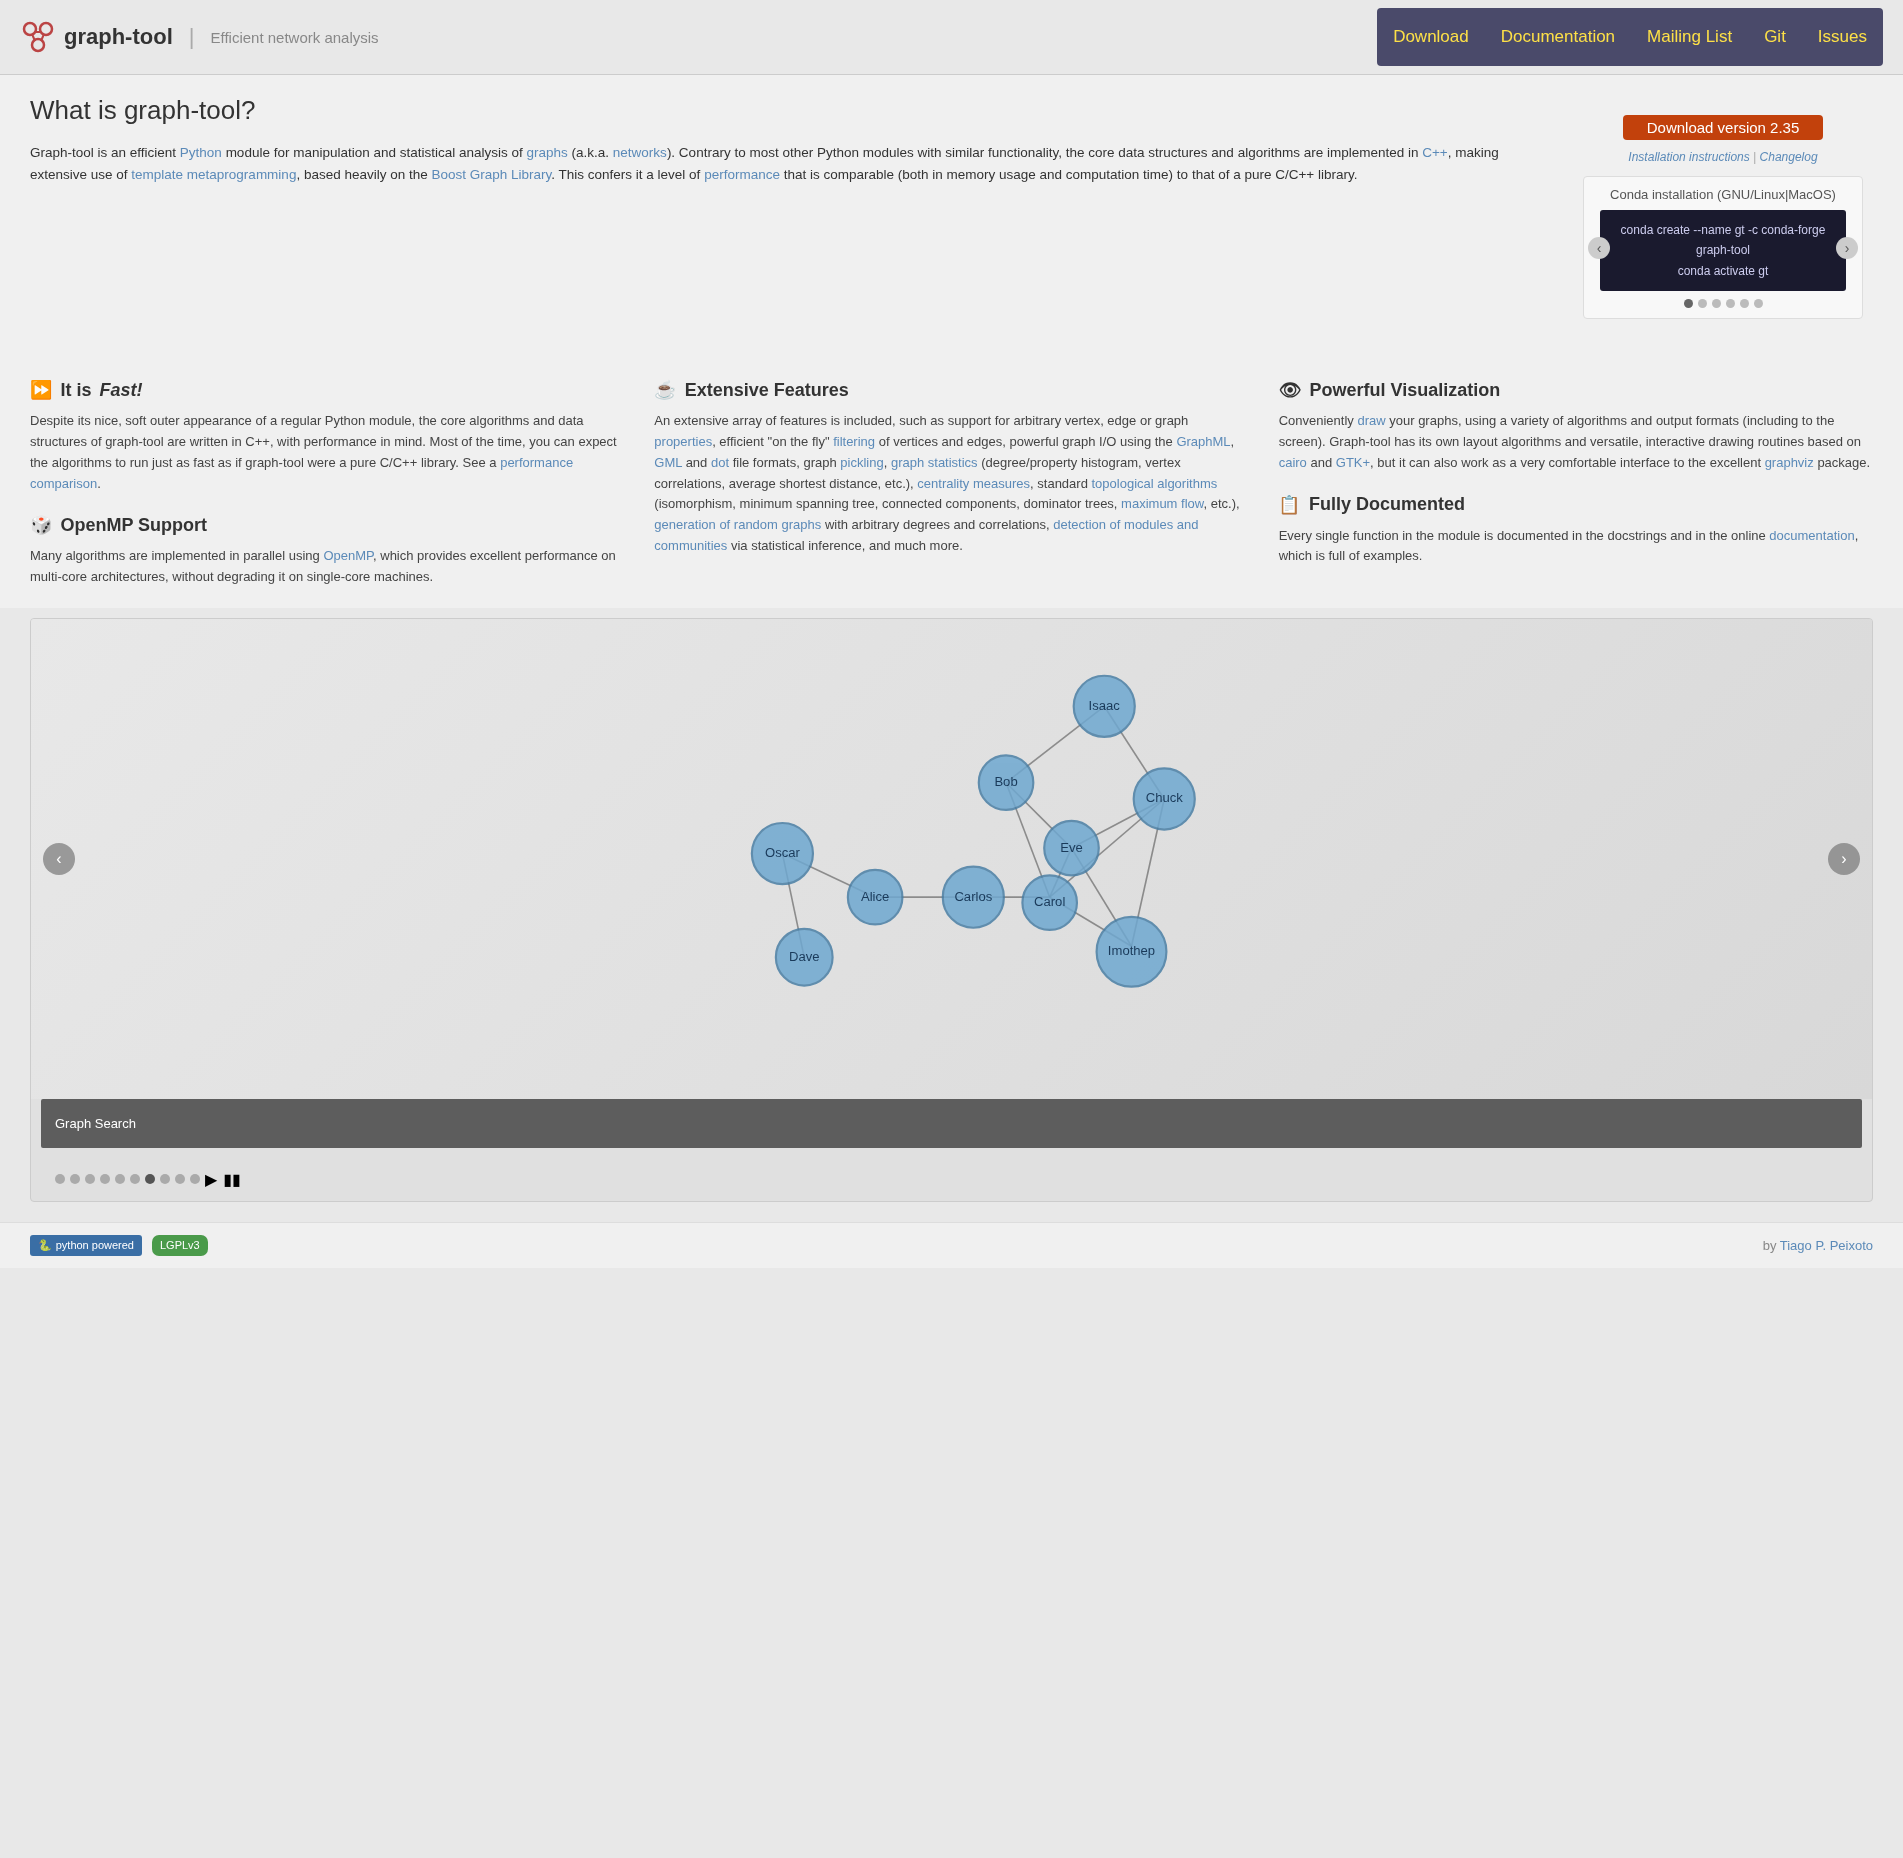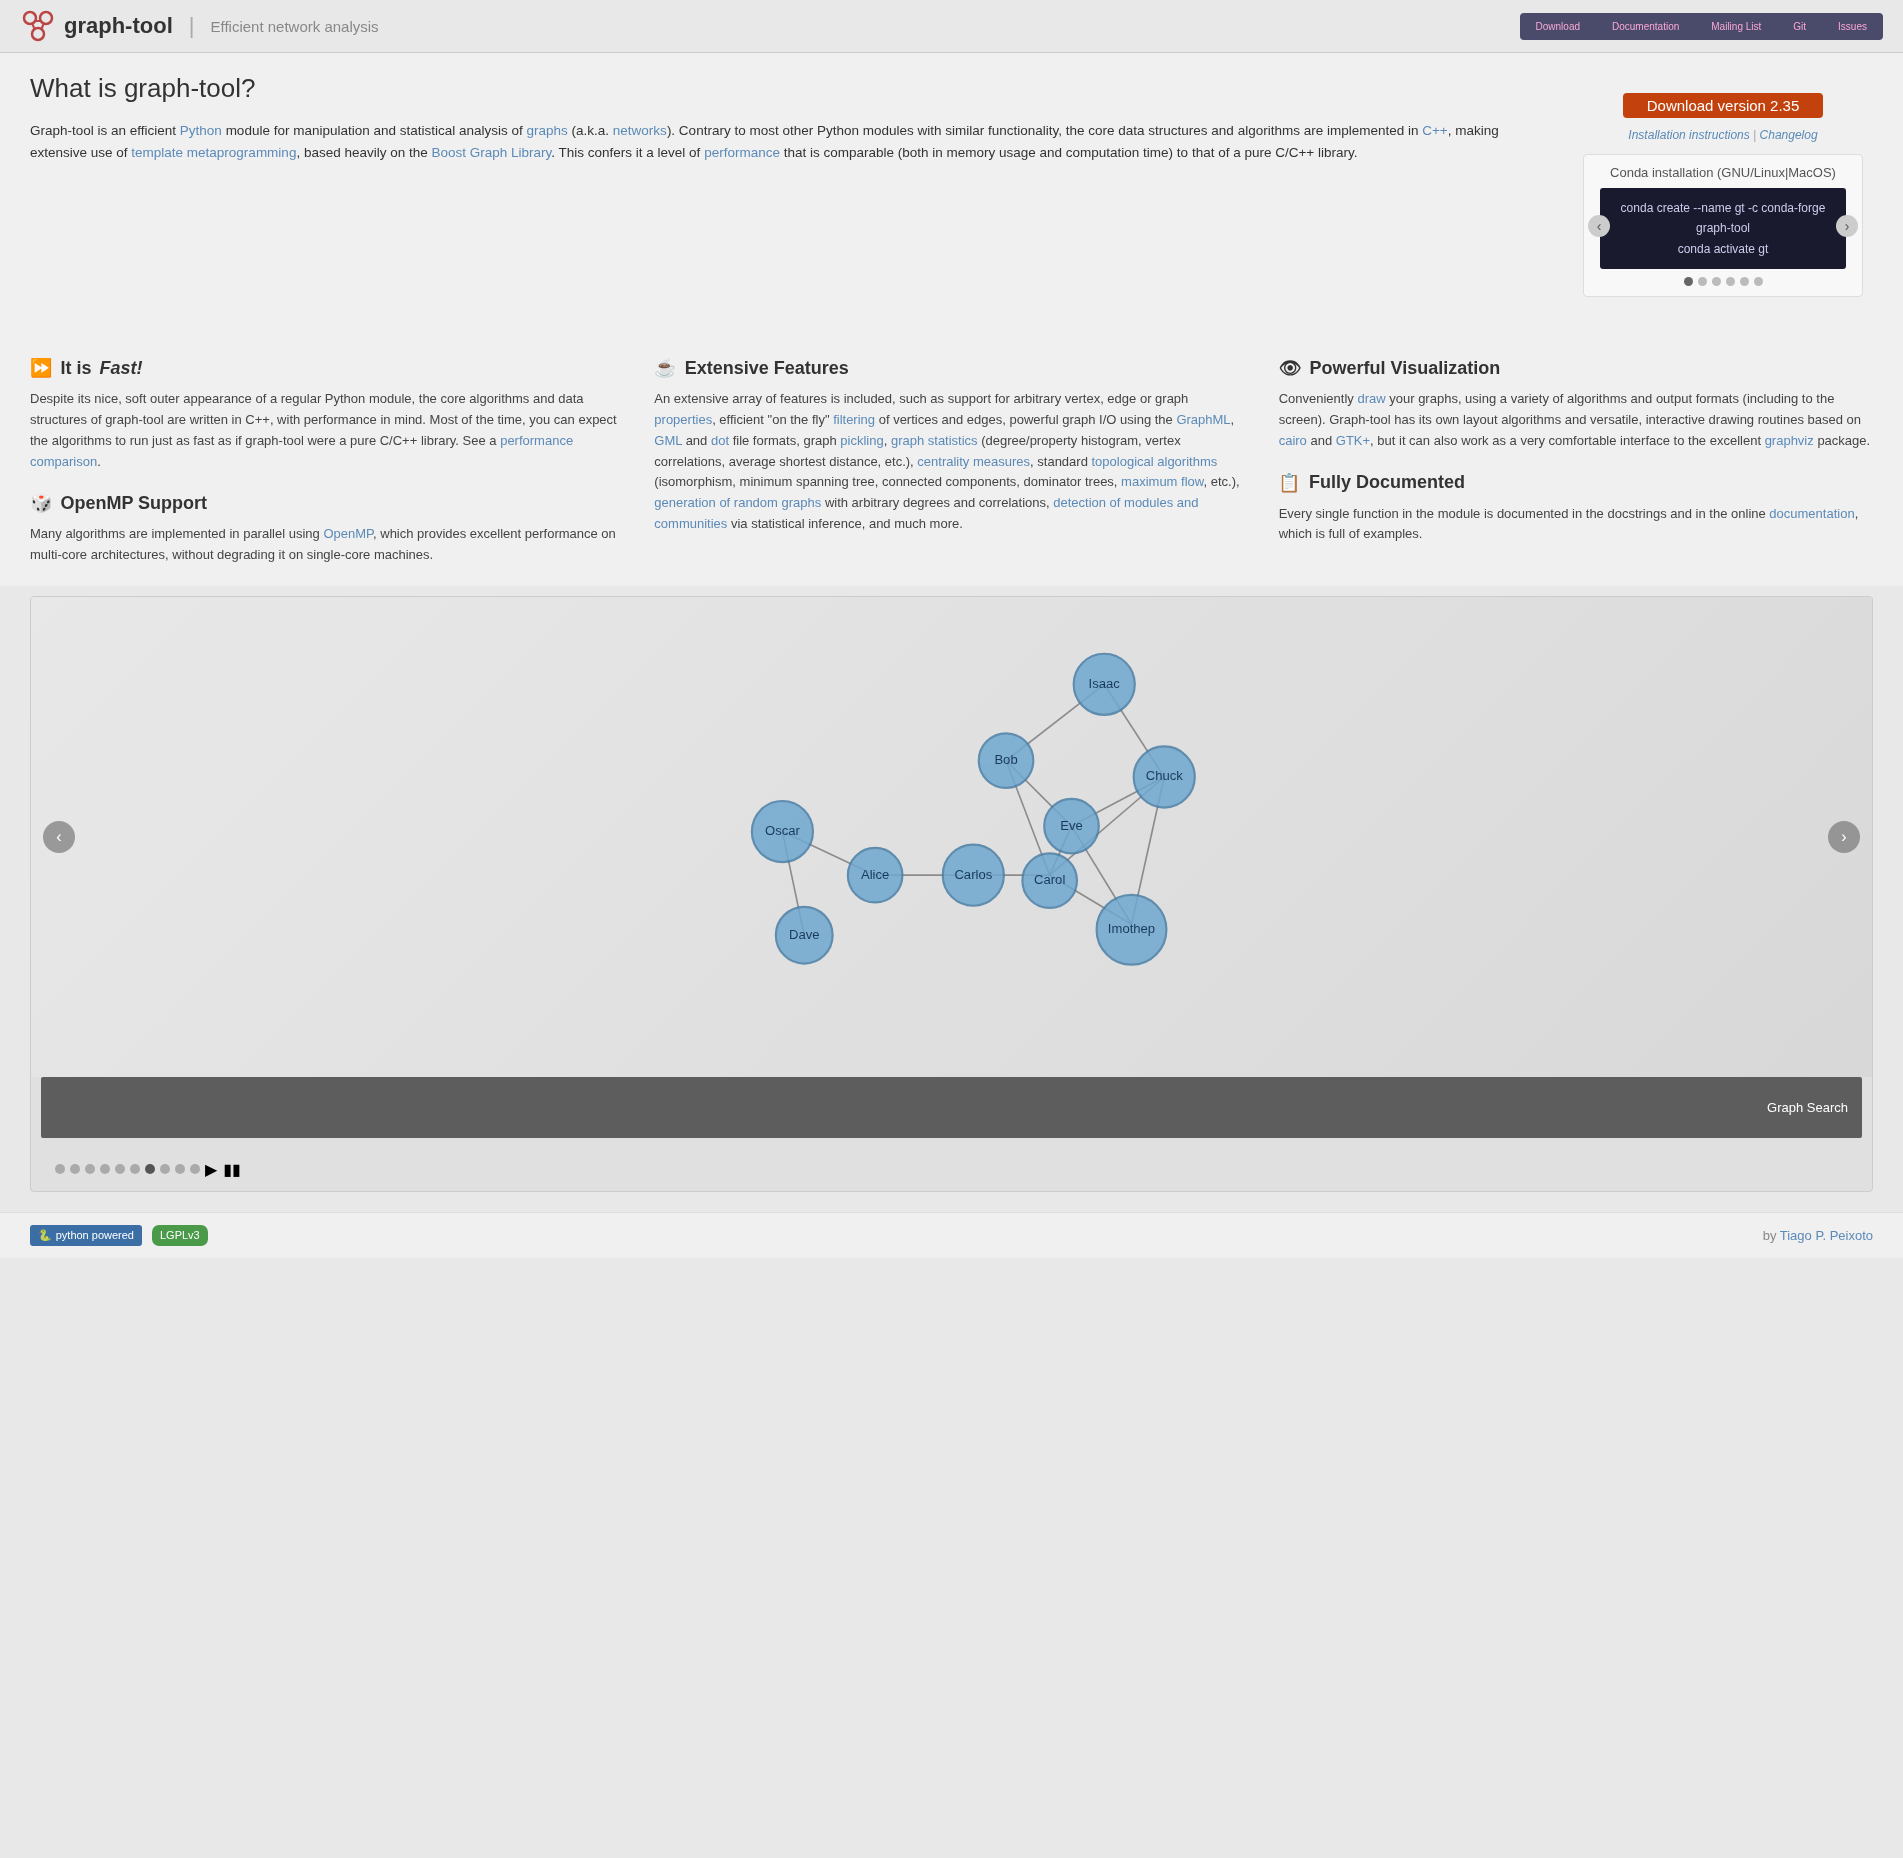--- a/index.html
+++ b/index.html
@@ -30,24 +30,24 @@
     .navbar-tagline {
       color: #888; font-size: 15px; margin-right: auto;
     }
     .navbar-menu {
       display: flex;
       background: #4a4a6a;
       border-radius: 4px;
       overflow: hidden;
     }
     .navbar-menu a {
-      color: #f9a8d4;
+      color: #fde047;
       text-decoration: none;
-      padding: 8px 16px;
-      font-size: 10px;
+      padding: 19px 16px;
+      font-size: 17px;
       display: block;
     }
 
     
     .main-container {
       display: flex;
       gap: 24px;
       padding: 20px 30px;
       background: #f0f0f0;
     }
@@ -188,25 +188,24 @@
       font-size: 16px;
       display: flex; align-items: center; justify-content: center;
       z-index: 10;
     }
     .graph-prev { left: 12px; }
     .graph-next { right: 12px; }
 
     .graph-caption {
       background: rgba(50,50,50,0.75);
       color: #fff;
-      padding: 23px 14px;
+      padding: 17px 14px;
       font-size: 13px;
       margin: 0 10px 10px;
       border-radius: 2px;
-      text-align: right;
     }
     .graph-bottom-dots {
       display: flex;
       justify-content: flex-start;
       align-items: center;
       gap: 5px;
       padding: 8px 14px;
     }
     .graph-dot { width: 10px; height: 10px; border-radius: 50%; background: #aaa; display: inline-block; }
     .graph-dot.active { background: #555; }

